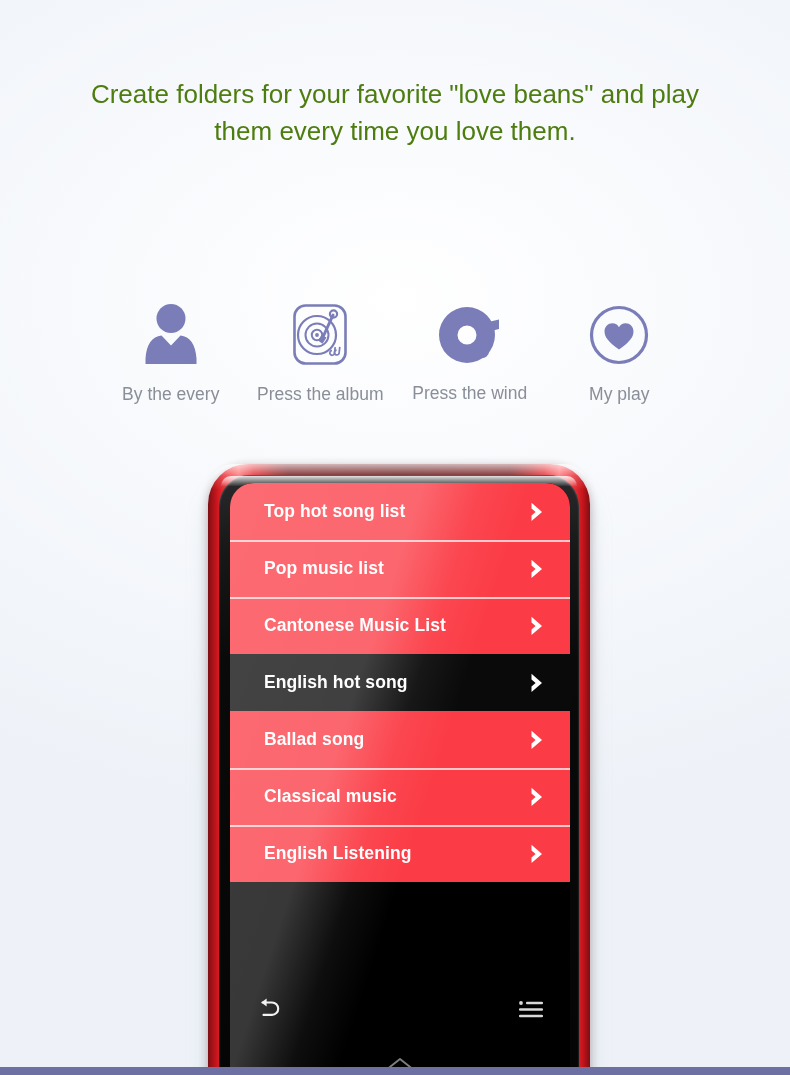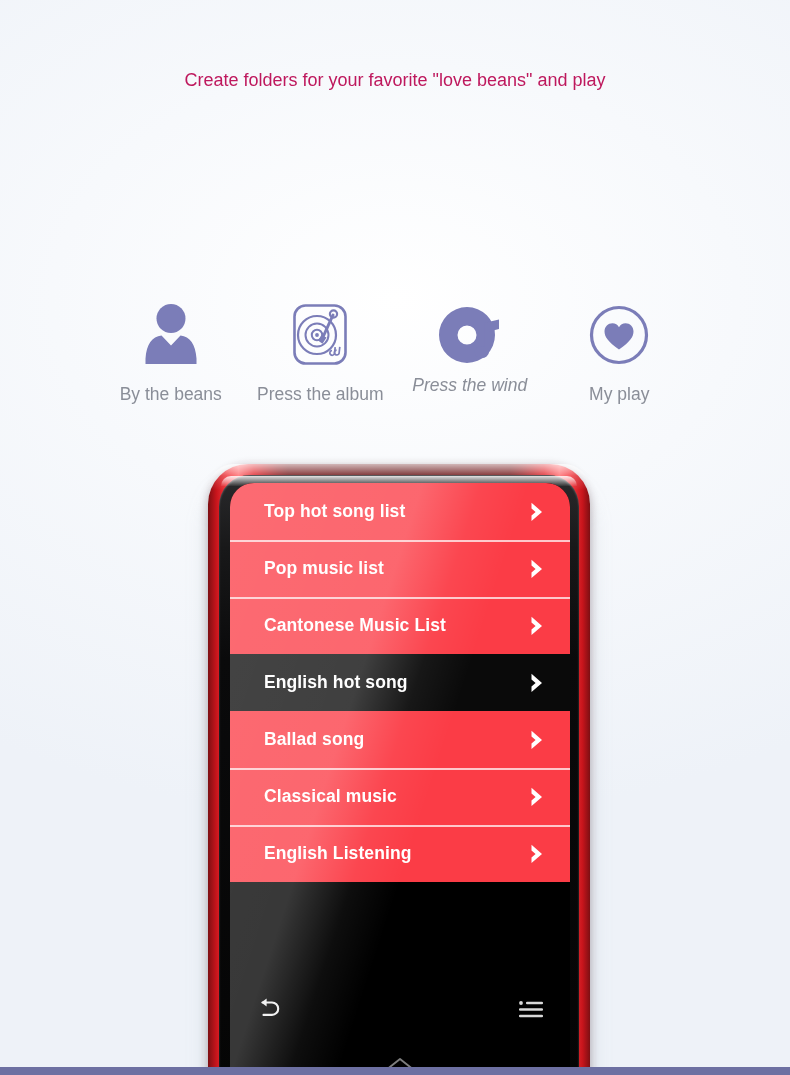--- a/index.html
+++ b/index.html
@@ -23,24 +23,24 @@
   }
   .hero h1 {
     font-size:45px;
     font-weight:700;
     line-height:1.18;
     color:#17181c;
     letter-spacing:-0.4px;
   }
   .hero h1 .l2 { display:block; }
   .hero .sub {
-    margin-top:26px;
-    font-size:18px;
+    margin-top:34px;
+    font-size:26px;
     line-height:1.42;
-    color:#be185d;
+    color:#4d7c0f;
     font-weight:400;
   }
   .hero .sub span { display:block; }
 
   
   .features {
     position:absolute;
     top:300px; left:96px; right:96px;
     display:flex;
     justify-content:space-between;
@@ -57,21 +57,21 @@
     display:flex;
     align-items:center;
     justify-content:center;
   }
   .feature .cap {
     margin-top:12px;
     font-size:17.5px;
     color:#8a8e98;
     white-space:nowrap;
   }
-  .feature.f-wind .cap { margin-top:3px;font-style:italic; }
+  .feature.f-wind .cap { margin-top:11px; }
 
   
   .device {
     position:absolute;
     left:203px; top:464px;
     width:392px; height:625px;
   }
   
   .device .ground {
     position:absolute; left:6px; right:6px; top:18px; bottom:-6px;
@@ -188,33 +188,34 @@
     position:absolute; left:0; right:0; bottom:0; height:8px;
     background:#6d70a2;
   }
 </style>
 </head>
 <body>
 
 <div class="hero">
   <div class="sub">
     <span>Create folders for your favorite "love beans" and play</span>
+    <span>them every time you love them.</span>
   </div>
 </div>
 
 <div class="features">
 
   <div class="feature f-singer">
     <div class="glyph">
       <svg width="64" height="68" viewBox="0 0 64 68" aria-hidden="true">
         <circle cx="32" cy="16.5" r="14.5" fill="#7b7db8"></circle>
         <path d="M32 43.5 L22.5 33.5 C13 34.6 7.5 42 6.5 56.5 L6.5 62 L57.5 62 L57.5 56.5 C56.5 42 51 34.6 41.5 33.5 Z" fill="#7b7db8"></path>
       </svg>
     </div>
-    <div class="cap">By the beans</div>
+    <div class="cap">By the every</div>
   </div>
 
   <div class="feature f-album">
     <div class="glyph">
       <svg width="64" height="68" viewBox="0 0 64 68" aria-hidden="true">
         <rect x="6.5" y="3.5" width="51" height="58" rx="11" ry="11" fill="none" stroke="#7b7db8" stroke-width="2.6"></rect>
         <circle cx="29" cy="33" r="19" fill="none" stroke="#7b7db8" stroke-width="2.2"></circle>
         <circle cx="29" cy="33" r="11.5" fill="none" stroke="#7b7db8" stroke-width="2"></circle>
         <circle cx="29" cy="33" r="5.2" fill="none" stroke="#7b7db8" stroke-width="2"></circle>
         <circle cx="29" cy="33" r="1.9" fill="#7b7db8"></circle>

